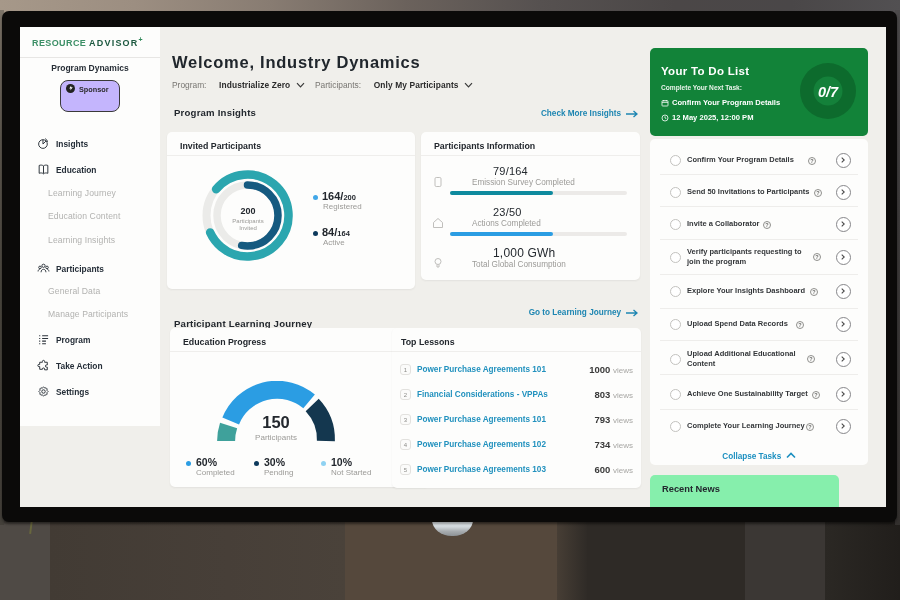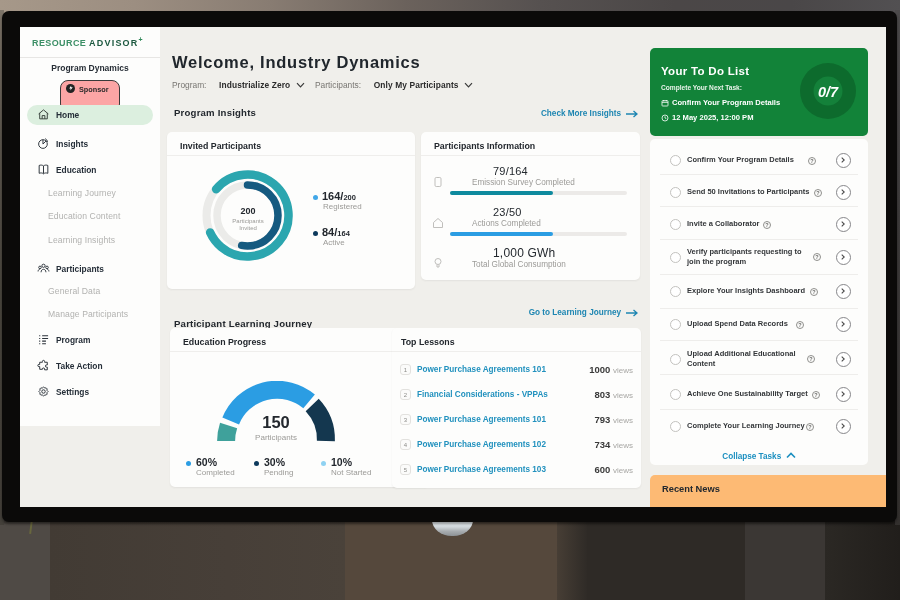--- a/index.html
+++ b/index.html
@@ -20,21 +20,21 @@
     box-shadow:0 2px 3px rgba(0,0,0,.4); }
   #stand { left:432px; top:520px; width:41px; height:16px; background:linear-gradient(180deg,#f4f8fa 0%,#dde4e8 35%,#a8adb0 70%,#8d9296 100%); border-radius:0 0 42px 42px / 0 0 34px 34px; }
   #screen { left:18px; top:16px; width:866px; height:480px; background:#f0efeb; overflow:hidden; filter:blur(0.35px); }
   
   #sidebar { left:0; top:0; width:140px; height:399px; background:#fdfdfc; }
   #logo { left:12px; top:9px; width:128px; height:12px; font-size:9px; font-weight:700; letter-spacing:.4px; color:#3c8f66; white-space:nowrap; }
   #logo b { color:#1d5940; letter-spacing:1.2px; }
   #logo sup { color:#2f8858; font-size:7px; }
   #logo-sep { left:0px; top:29.5px; width:140px; height:1px; background:#e7e6e4; }
   #org { left:0; top:36px; width:140px; text-align:center; font-size:8.5px; font-weight:700; color:#272e36; }
-  #sponsor { left:40px; top:53px; width:60px; height:32px; border:1.2px solid #3a3a3a; border-radius:8px; background:#fca5a5; }
+  #sponsor { left:40px; top:53px; width:60px; height:32px; border:1.2px solid #3a3a3a; border-radius:8px; background:#c4b5fd; }
   #sponsor .dot { position:absolute; left:5px; top:2.6px; width:9px; height:9px; border-radius:50%; background:#222; }
   #sponsor .dot svg { position:absolute; left:1.5px; top:1.5px; }
   #sponsor .txt { position:absolute; left:18px; top:3.5px; font-size:7.3px; font-weight:700; color:#2a2a2a; }
   .mitem { left:7px; width:126px; height:20px; }
   .mitem .ic { position:absolute; left:10px; top:3px; width:13px; height:13px; }
   .mitem .tx { position:absolute; left:29px; top:4.5px; font-size:8.4px; font-weight:700; color:#252e38; white-space:nowrap; }
   .msub { left:28px; width:112px; height:14px; font-size:8.6px; color:#b2b2b0; font-weight:400; letter-spacing:.1px; white-space:nowrap; }
   #mi-home { background:#dcefdf; border-radius:11px; }
   
   #welcome { left:152px; top:26px; font-size:16.5px; font-weight:700; color:#20262c; letter-spacing:.75px; }
@@ -77,21 +77,21 @@
   .tg-row svg { vertical-align:-2px; margin-right:3px; }
   #todo-tasks { left:630px; top:112px; width:218px; height:326px; background:#fdfdfc; border-radius:5px; }
   .trow { position:absolute; left:0; width:218px; }
   .tchk { position:absolute; left:20px; width:11px; height:11px; border:1.2px solid #c3c2bf; border-radius:50%; background:#fff; }
   .ttxt { position:absolute; left:37px; font-size:7.5px; font-weight:700; color:#333639; line-height:9.5px; }
   .thlp { position:absolute; width:8px; height:8px; border:1px solid #8f8f8c; border-radius:50%; font-size:5.5px; color:#6f6f6c; text-align:center; line-height:7.5px; font-weight:700; }
   .tgo { position:absolute; left:185.5px; width:15px; height:15px; border:1.3px solid #87878a; border-radius:50%; background:#fff; }
   .tgo svg { position:absolute; left:4.6px; top:3.2px; }
   .tsep { position:absolute; left:10px; width:198px; height:1px; background:#eeedeb; }
   #collapse { position:absolute; left:0; top:313px; width:218px; text-align:center; font-size:8.2px; font-weight:700; color:#1b8fc0; }
-  #todo-news { left:630px; top:448px; width:246px; height:40px; background:#fdba74; border-radius:5px 5px 0 0; }
+  #todo-news { left:630px; top:448px; width:189px; height:40px; background:#86efac; border-radius:5px 5px 0 0; }
   #todo-news .t { position:absolute; left:12px; top:9px; font-size:9.3px; font-weight:700; color:#23282e; }
 </style>
 </head>
 <body>
   <div class="abs" id="bg-top"></div>
   <div class="abs" id="bg-bottom">
     <div class="abs bb" style="left:0;width:50px;background:#4f4a45;"></div>
     <div class="abs bb" style="left:50px;width:295px;background:linear-gradient(90deg,#423b34 0%,#473f38 60%,#4a423a 100%);"></div>
     <div class="abs bb" style="left:345px;width:212px;background:#55483c;"></div>
     <div class="abs bb" style="left:557px;width:30px;background:linear-gradient(90deg,#473e35 0%,#2f2b27 100%);"></div>
@@ -112,27 +112,20 @@
         <div class="abs" id="logo-sep"></div>
         <div class="abs" id="org">Program Dynamics</div>
         <div class="abs" id="sponsor">
           <span class="dot">
             <svg width="6" height="6" viewBox="0 0 24 24">
               <path d="M13 2 L5 14 H11 L9 22 L19 9 H12 Z" fill="#fff"></path>
             </svg>
           </span>
           <span class="txt">Sponsor</span>
         </div>
-        <div class="abs mitem" id="mi-home" style="top:78px;">
-          <svg class="ic" viewBox="0 0 24 24" fill="none" stroke="#38413c" stroke-width="1.8">
-            <path d="M3 11 L12 3.5 L21 11 M5 9.5 V20 H19 V9.5"></path>
-            <path d="M9.5 20 V14 H14.5 V20"></path>
-          </svg>
-          <span class="tx">Home</span>
-        </div>
         <div class="abs mitem" style="top:107px;">
           <svg class="ic" viewBox="0 0 24 24" fill="none" stroke="#2c333b" stroke-width="1.8">
             <circle cx="11" cy="13" r="8"></circle>
             <path d="M11 5 V13 L16.5 7.5"></path>
             <path d="M15 3 A 8 8 0 0 1 19.5 9"></path>
           </svg>
           <span class="tx">Insights</span>
         </div>
         <div class="abs mitem" style="top:133px;">
           <svg class="ic" viewBox="0 0 24 24" fill="none" stroke="#2c333b" stroke-width="1.8">

